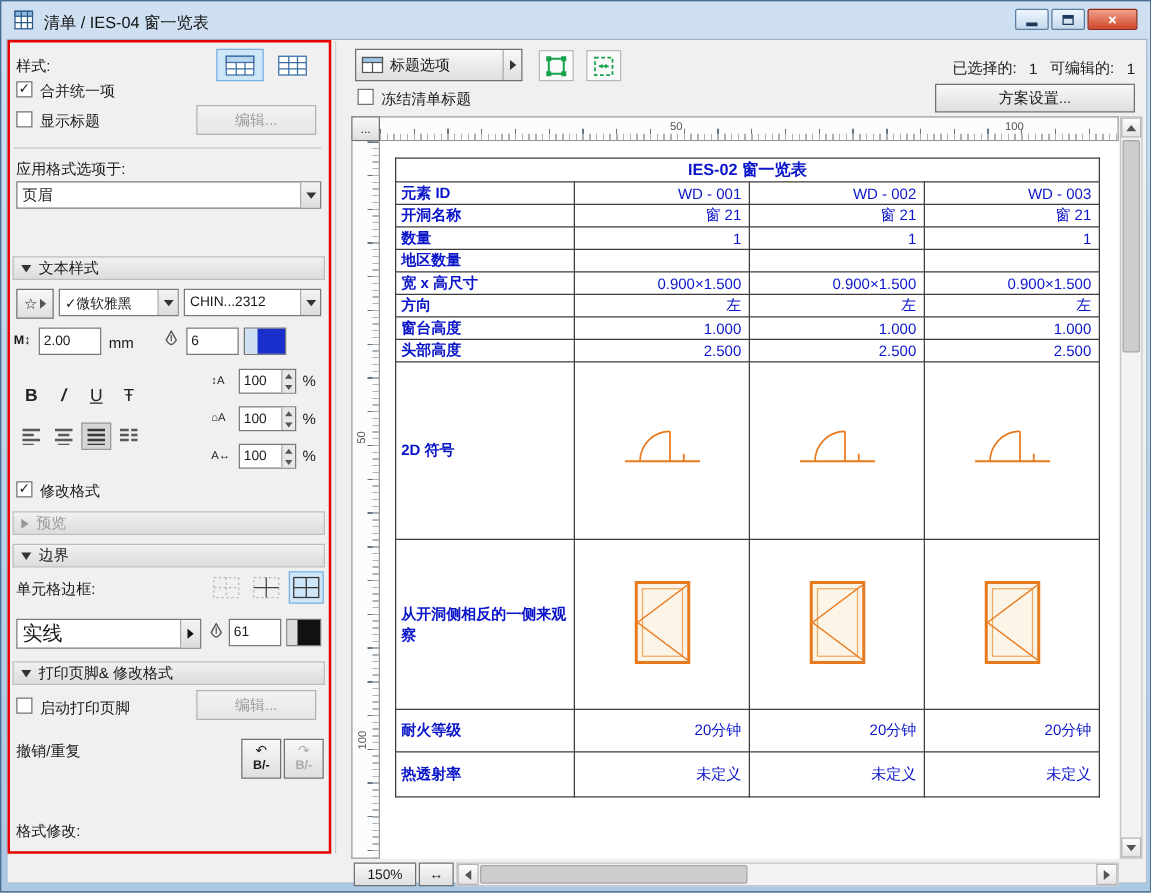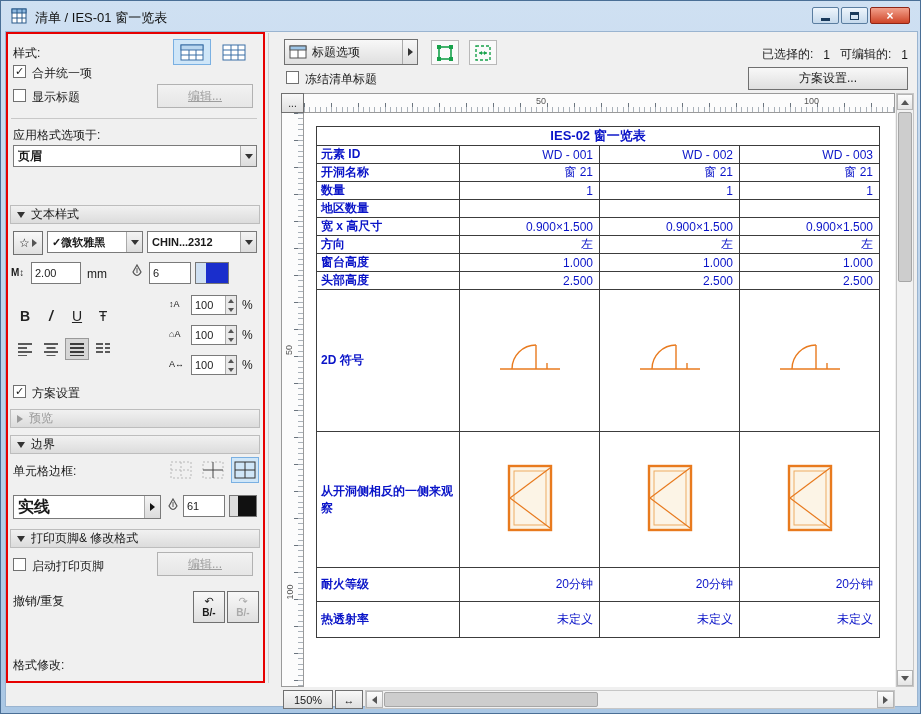--- a/index.html
+++ b/index.html
@@ -20,23 +20,23 @@
   .glyph-min { width:9px; height:3px; background:#1a3a5c; margin-top:7px; }
   .glyph-max { width:9px; height:8px; border:1px solid #1a3a5c; border-top-width:3px; }
   
   .client { position:absolute; left:4px; top:30px; width:913px; height:676px; background:#f0f0f0; border:1px solid #9ab4d0; }
   
   .lbl { position:absolute; white-space:nowrap; }
   .cb { position:absolute; width:13px; height:13px; background:#fff; border:1px solid #707070; display:flex; align-items:center; justify-content:center; cursor:pointer; }
   .cb .mark { font-size:11px; line-height:11px; color:#1a1a1a; }
   .btn { position:absolute; border:1px solid #707070; background:linear-gradient(#f8f8f8,#dfdfdf);
          display:flex; align-items:center; justify-content:center; font-size:12px; cursor:pointer; }
-  .btn.disabled { border-color:#b2b2b2; background:linear-gradient(#f2f2f2,#e6e6e6); color:#9d9d9d; cursor:default;text-decoration:underline; }
+  .btn.disabled { border-color:#b2b2b2; background:linear-gradient(#f2f2f2,#e6e6e6); color:#9d9d9d; cursor:default; }
   .combo { position:absolute; background:#fff; border:1px solid #7a7a7a; display:flex; align-items:center; cursor:pointer; }
-  .combo .cval { flex:1; padding:0 4px; font-size:11px; overflow:hidden; white-space:nowrap;font-weight:bold; }
+  .combo .cval { flex:1; padding:0 4px; font-size:11px; overflow:hidden; white-space:nowrap; }
   .combo .carr { width:16px; align-self:stretch; border-left:1px solid #aaa; background:linear-gradient(#f4f4f4,#dcdcdc);
                  display:flex; align-items:center; justify-content:center; }
   .tri-down { width:0; height:0; border-left:4px solid transparent; border-right:4px solid transparent; border-top:5px solid #333; }
   .tri-right { width:0; height:0; border-top:4px solid transparent; border-bottom:4px solid transparent; border-left:5px solid #111; }
   .inp { position:absolute; background:#fff; border:1px solid #7a7a7a; font-size:11px; display:flex; align-items:center; padding:0 3px; }
   .spin { position:absolute; background:#fff; border:1px solid #7a7a7a; display:flex; }
   .spin .sval { flex:1; font-size:11px; display:flex; align-items:center; padding-left:3px; }
   .spin .sbtns { width:11px; border-left:1px solid #aaa; background:#e8e8e8; display:flex; flex-direction:column; }
   .spin .sbtns span { flex:1; display:flex; align-items:center; justify-content:center; }
   .tri-up-s { width:0; height:0; border-left:3px solid transparent; border-right:3px solid transparent; border-bottom:4px solid #555; }
@@ -100,21 +100,21 @@
   <div class="titlebar">
     <span class="abs" style="left:10px;top:7px;">
       <svg width="16" height="16" viewBox="0 0 16 16">
         <rect x="1" y="1" width="14" height="14" fill="#fff" stroke="#2a5a8a"></rect>
         <rect x="1" y="1" width="14" height="4" fill="#8fb9e0" stroke="#2a5a8a"></rect>
         <line x1="6" y1="1" x2="6" y2="15" stroke="#2a5a8a"></line>
         <line x1="11" y1="1" x2="11" y2="15" stroke="#2a5a8a"></line>
         <line x1="1" y1="10" x2="15" y2="10" stroke="#2a5a8a"></line>
       </svg>
     </span>
-    <span class="win-title">清单 / IES-01 窗一览表</span>
+    <span class="win-title">清单 / IES-04 窗一览表</span>
     <span class="winbtn" style="left:811px;width:27px;">
       <span class="glyph-min"></span>
     </span>
     <span class="winbtn" style="left:840px;width:27px;">
       <span class="glyph-max"></span>
     </span>
     <span class="winbtn close" style="left:869px;width:40px;">
       <span>×</span>
     </span>
   </div>
@@ -277,21 +277,21 @@
         <span>
           <i class="tri-down-s"></i>
         </span>
       </span>
   </span>
   <span class="lbl" style="left:241px;top:357px;">%</span>
 
   <span class="cb" style="left:12px;top:384px;">
     <span class="mark">✓</span>
   </span>
-  <span class="lbl" style="left:31px;top:384px;">方案设置</span>
+  <span class="lbl" style="left:31px;top:384px;">修改格式</span>
 
   <div class="secbar" style="left:9px;top:434px;width:250px;">
     <span class="tri tri-sec-open"></span>
     <span>边界</span>
   </div>
 
   <div class="secbar dis" style="left:9px;top:408px;width:250px;">
     <span class="tri tri-sec-closed"></span>
     <span>预览</span>
   </div>

